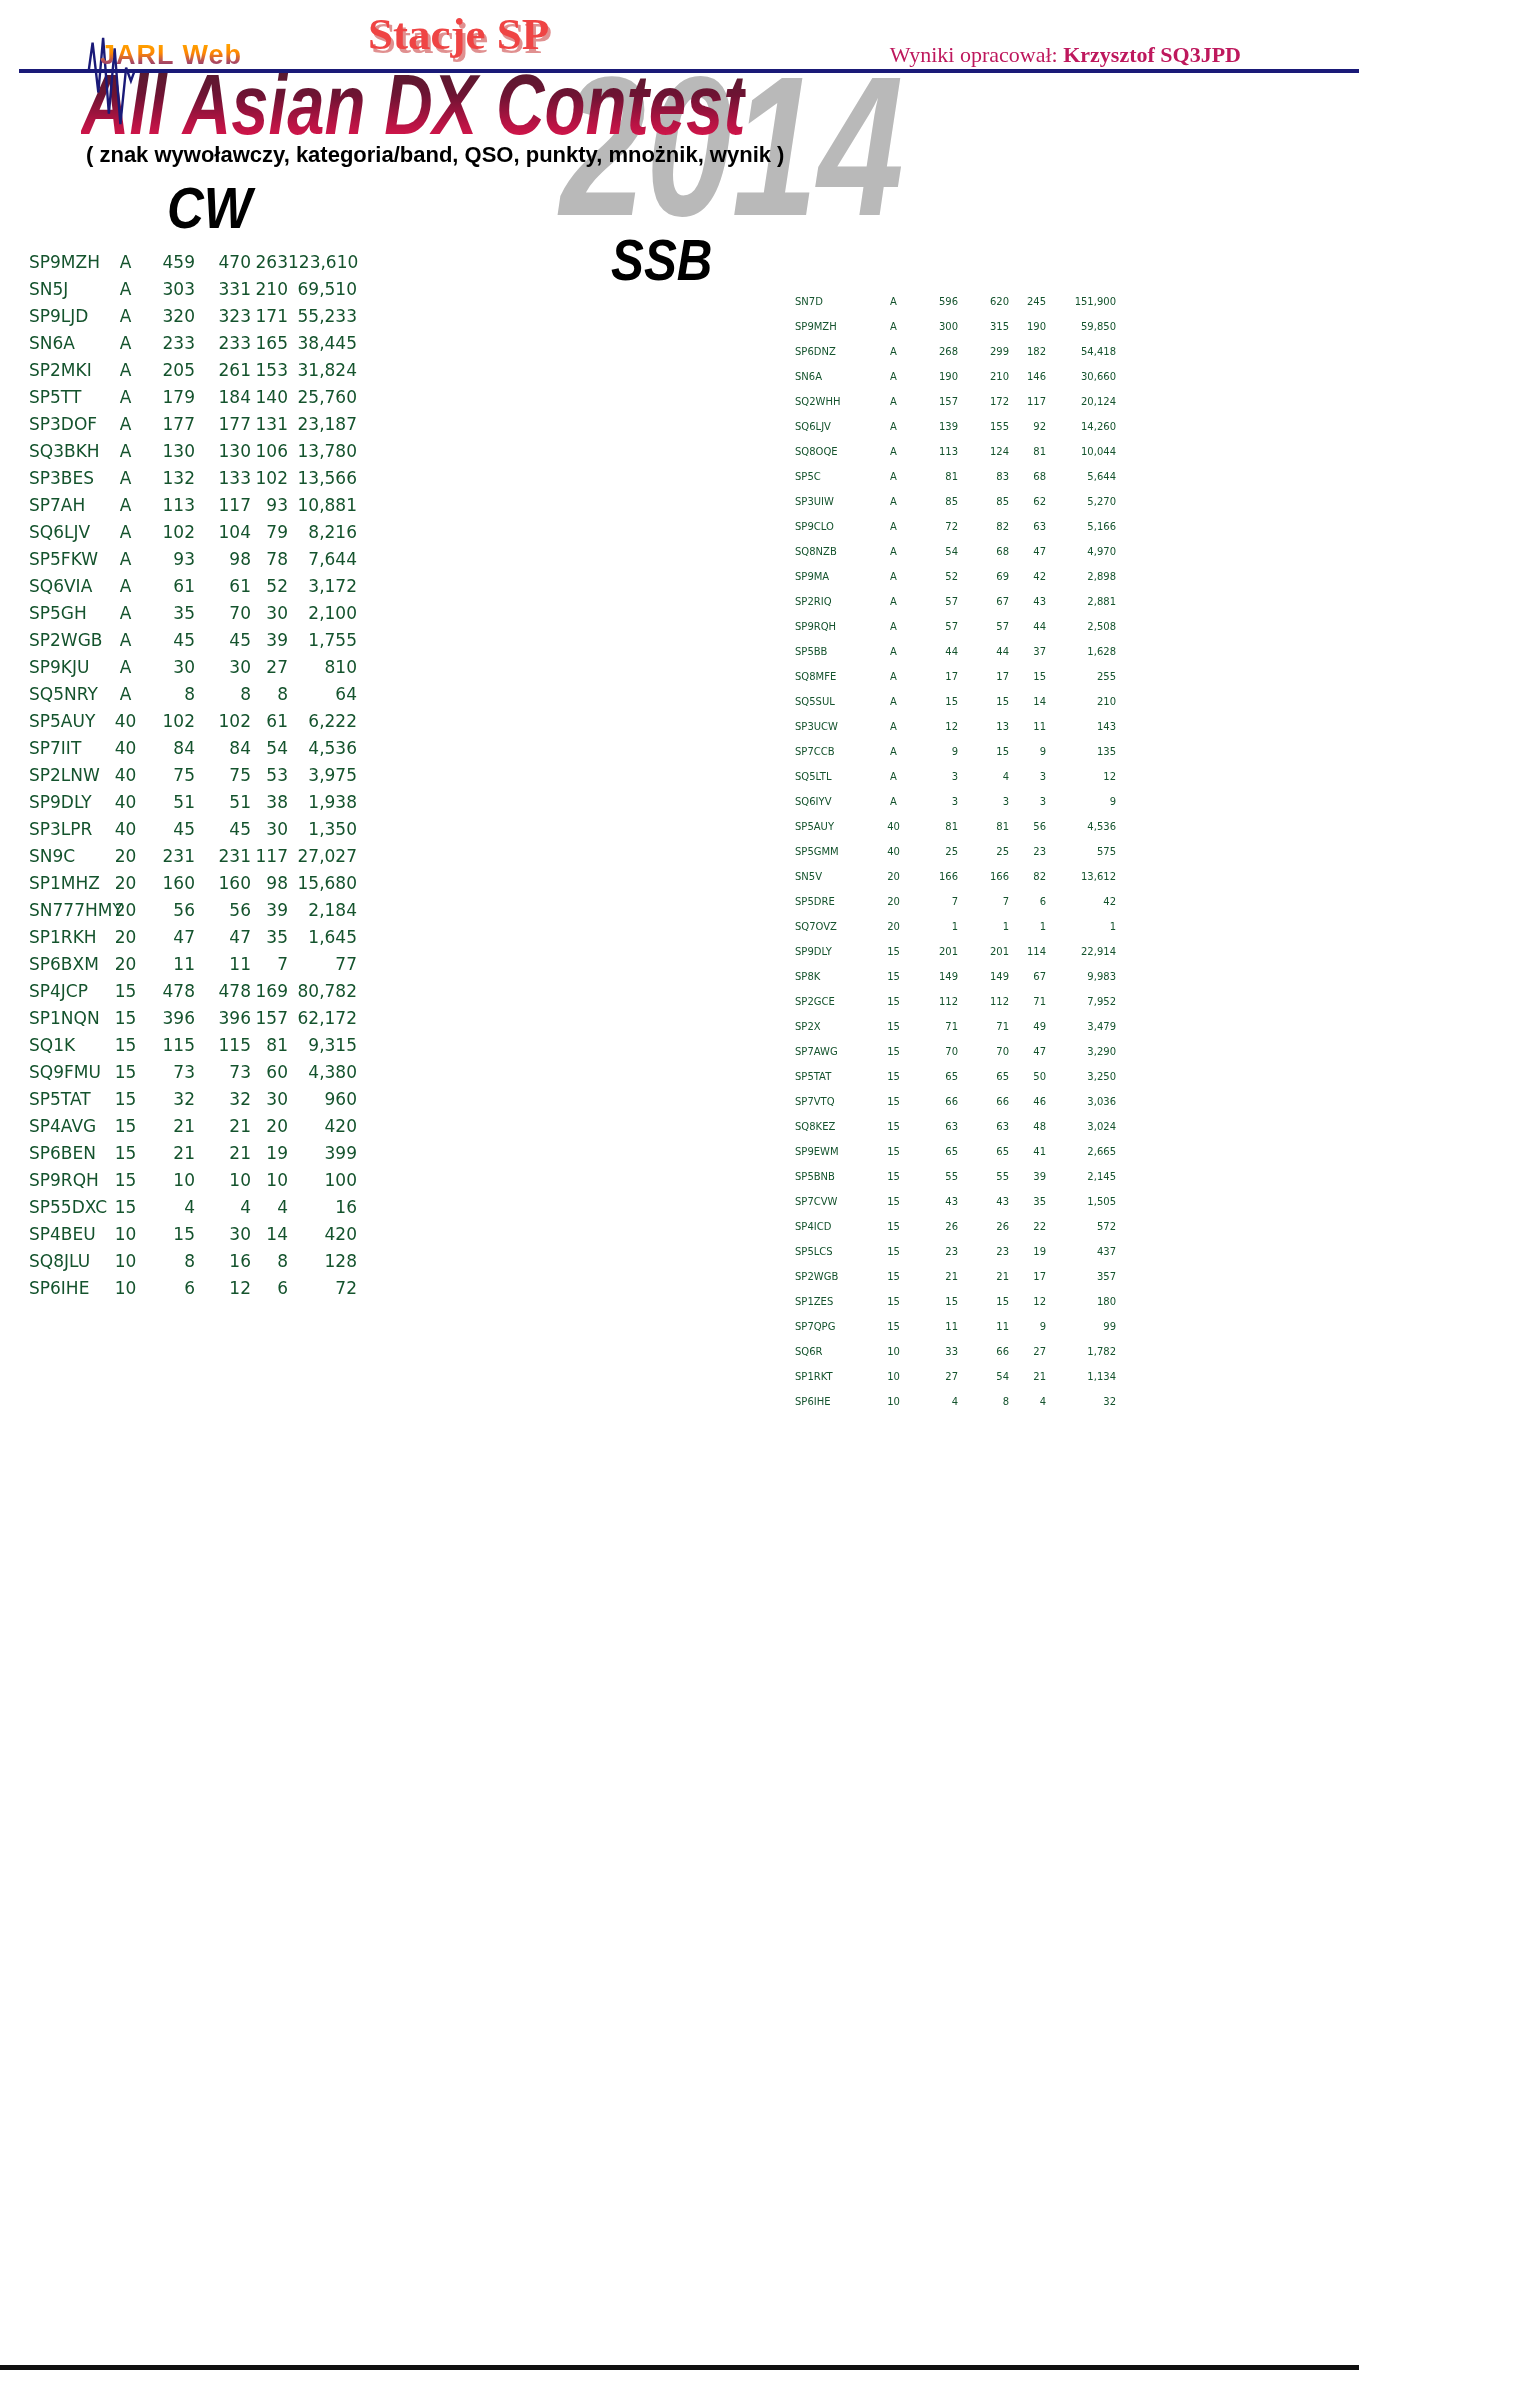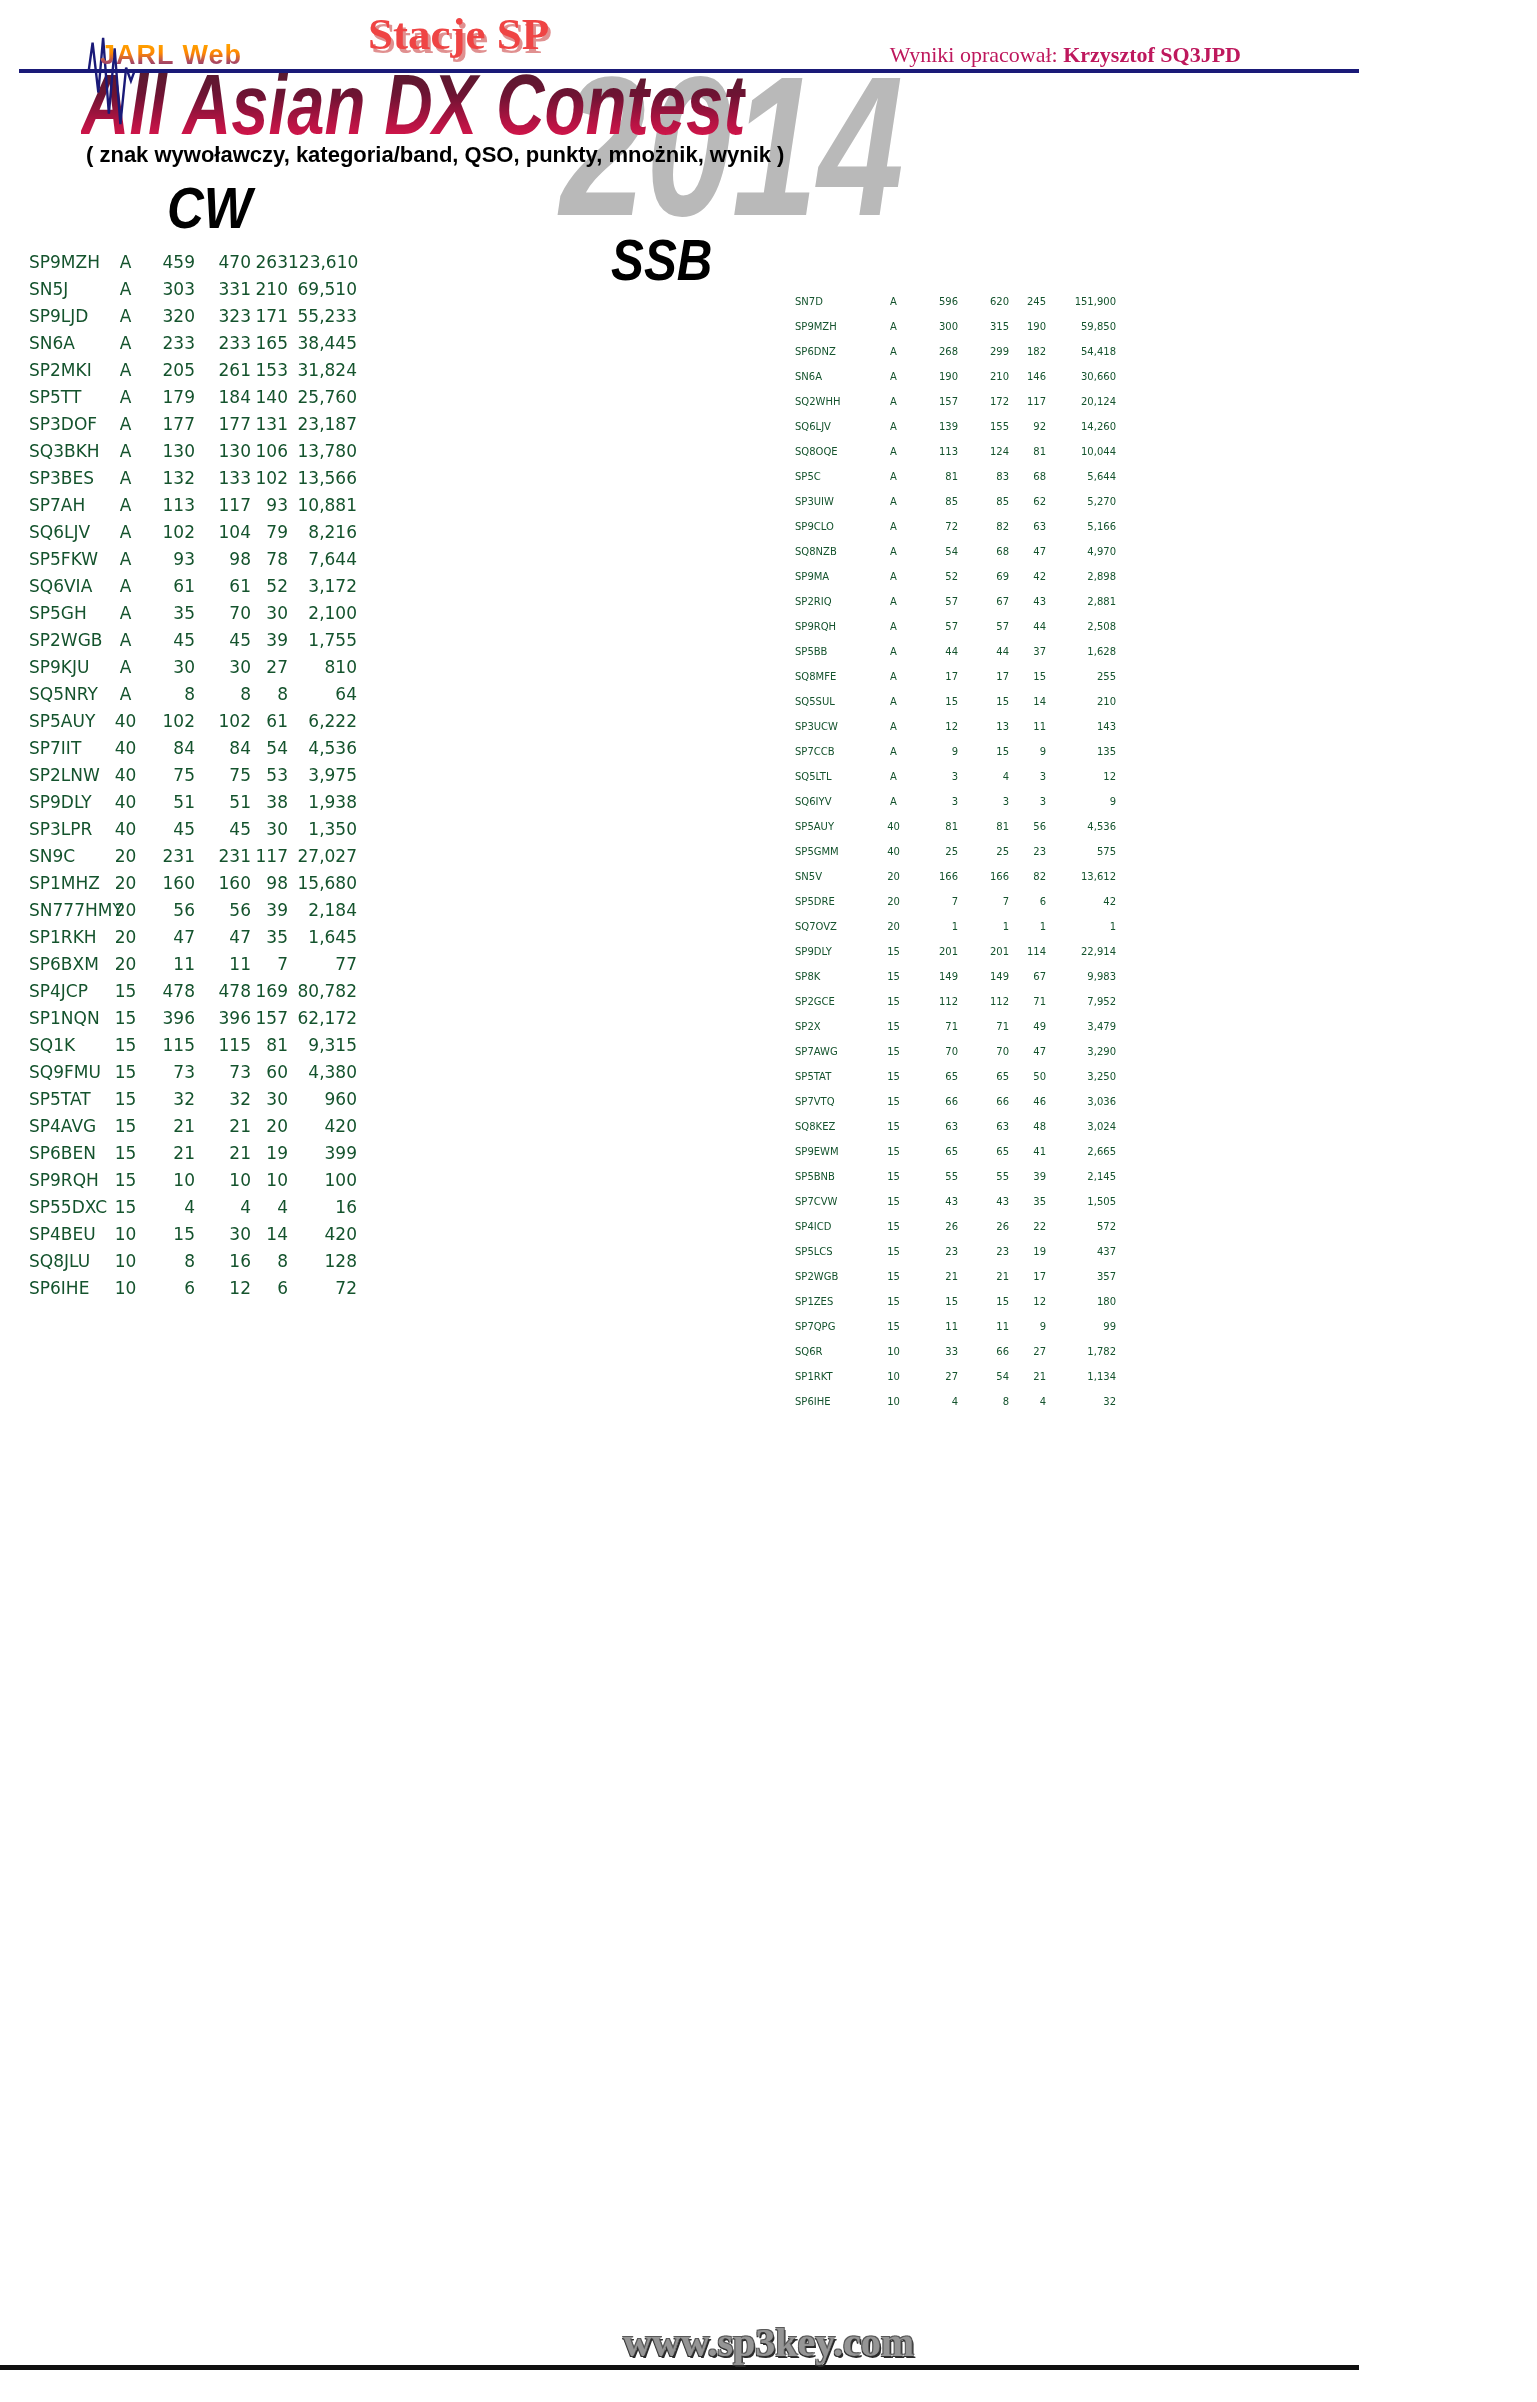--- a/index.html
+++ b/index.html
@@ -750,17 +750,16 @@
       <div class="trow">
         <span class="c0">SP6IHE</span>
         <span class="c1">10</span>
         <span class="c2">4</span>
         <span class="c3">8</span>
         <span class="c4">4</span>
         <span class="c5">32</span>
       </div>
     </div>
 
-  <div class="site-url">www.sp3key.com</div>
   <div class="footer-line"></div>
 
 </div>
 
 
 </body></html>

